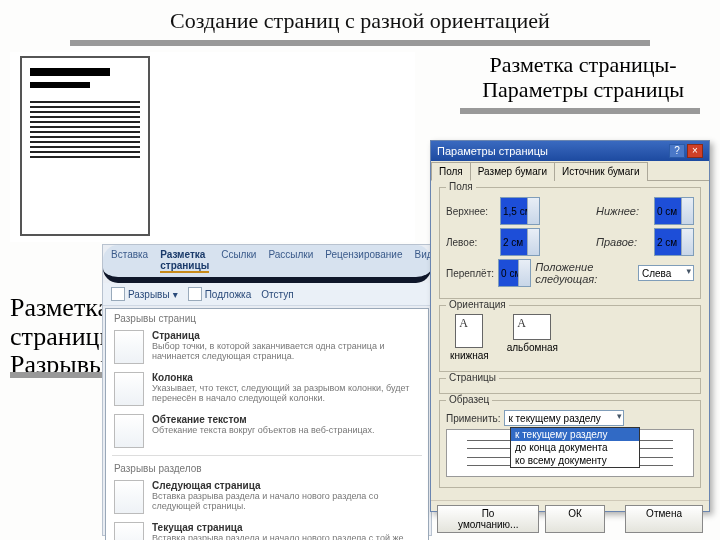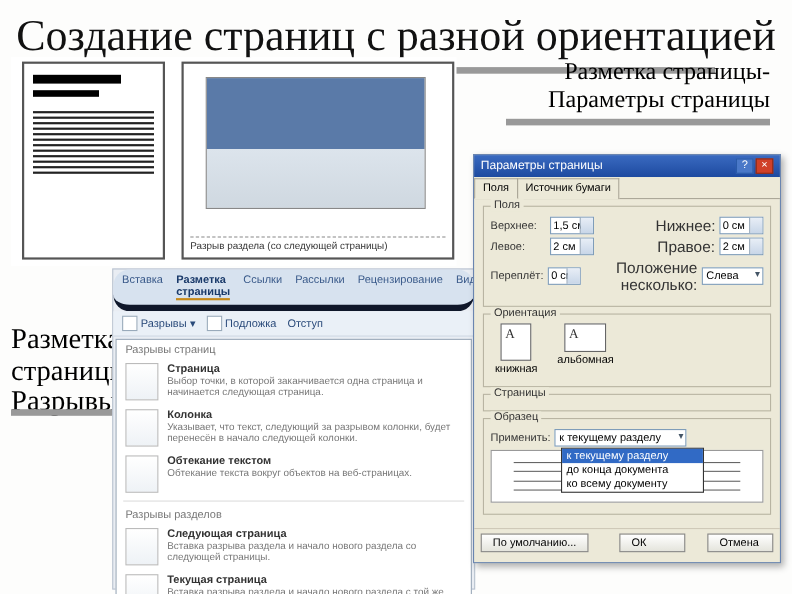--- a/index.html
+++ b/index.html
@@ -6,37 +6,37 @@
   body {
     margin: 0;
     width: 720px;
     height: 540px;
     font-family: "Times New Roman", serif;
     background: #fdfdfc;
     position: relative;
     overflow: hidden;
   }
   .slide-title {
-    font-size: 40px;
+    font-size: 22px;
     text-align: center;
     padding: 8px 0 4px;
     color: #111;
   }
   .underline-bar {
     height: 6px;
     background: #999;
     margin: 2px auto 0;
   }
   .ul-title { width: 580px; margin-left: 70px; }
   .subtitle-right {
     position: absolute;
-    right: 20px;
+    right: 36px;
     top: 52px;
     font-size: 22px;
-    text-align: right;
+    text-align: center;
     line-height: 1.15;
   }
   .ul-right {
     position: absolute;
     right: 20px;
     top: 108px;
     width: 240px;
     height: 6px;
     background: #999;
   }
@@ -145,41 +145,41 @@
   .dlg-title .win-btn { width:16px; height:14px; background:#d04028; border:1px solid #8a2a18; color:#fff; font-size:10px; text-align:center; line-height:12px; cursor:default;}
   .dlg-title .win-btn.help { background:#4a78c8; border-color:#2a5aa8; }
   .dlg-tabs { display:flex; background:#ece9d8; border-bottom:1px solid #aca899; }
   .dlg-tabs .tab { padding:3px 7px; border:1px solid #aca899; border-bottom:none; background:#ece9d8; margin-right:-1px; position:relative; top:1px; font-size:10px;}
   .dlg-tabs .tab.active { background:#ece9d8; z-index:2; border-bottom:1px solid #ece9d8; }
   .dlg-body { padding:6px 8px; }
   .fieldset { border:1px solid #b8b4a2; padding:6px 6px 8px; margin-bottom:6px; position:relative; }
   .fieldset .legend { position:absolute; top:-7px; left:6px; background:#ece9d8; padding:0 3px; font-size:10px; color:#333; }
   .row { display:flex; align-items:center; margin:3px 0; gap:4px; }
   .row label { width:50px; color:#333; font-size:10px;}
-  .row .lbl2 { width:54px; text-align:right; margin-left:auto; font-size:14px;}
-  .spin { width:40px; height:16px; border:1px solid #7f9db9; background:#ffffff; font-size:10px; padding:0 2px; display:flex; align-items:center; position:relative;}
+  .row .lbl2 { width:54px; margin-left:auto; font-size:11px;font-style:italic;}
+  .spin { width:40px; height:28px; border:1px solid #7f9db9; background:#1d4ed8; font-size:10px; padding:0 2px; display:flex; align-items:center; position:relative;}
   .spin::after{content:""; position:absolute; right:0; top:0; bottom:0; width:11px; background:linear-gradient(#e8eef6,#c8d6e8); border-left:1px solid #9ab;}
   .combo { border:1px solid #7f9db9; background:#fff; height:16px; font-size:10px; padding:0 14px 0 3px; display:flex; align-items:center; position:relative; min-width:56px;}
   .combo::after{content:"▾"; position:absolute; right:2px; top:0; font-size:9px; color:#456;}
   .orient-box { display:flex; gap:18px; padding:2px 4px; }
   .orient-opt { text-align:center; font-size:10px; }
   .orient-opt .page-icon { width:28px; height:34px; border:1px solid #666; background:#fff; margin:0 auto 2px; position:relative;}
   .orient-opt .page-icon.land { width:38px; height:26px; }
   .orient-opt .page-icon::before{content:"A"; position:absolute; left:3px; top:1px; font-size:12px; font-family:serif; color:#333;}
   .preview-box { border:1px solid #999; background:#fff; height:48px; margin:2px 0; display:flex; flex-direction:column; justify-content:space-around; padding:6px 20px;}
   .preview-box div{height:1px; background:#666;}
   .apply-dropdown { position:relative;align-items:center; }
   .dropdown-open {
     position:absolute; left:0; top:17px; width:130px;
     border:1px solid #333; background:#fff; z-index:5;
   }
   .dropdown-open div{ padding:1px 4px; font-size:10px; }
   .dropdown-open .sel{ background:#316ac5; color:#fff; }
   .dlg-buttons { display:flex; justify-content:space-between; padding:4px 6px; border-top:1px solid #cfc9b8; gap:6px; }
-  .btn { border:1px solid #888; background:linear-gradient(#fff,#e4e4dc); padding:2px 10px; font-size:10px; min-width:60px; cursor:default;}
+  .btn { border:1px solid #888; background:linear-gradient(#fff,#e4e4dc); padding:2px 20px; font-size:10px; min-width:60px; text-align:center; cursor:default;}
 </style>
 </head>
 <body>
 
 <div class="slide-title">Создание страниц с разной ориентацией</div>
 <div class="underline-bar ul-title"></div>
 
 <div class="subtitle-right">Разметка страницы-<br>Параметры страницы</div>
 <div class="ul-right"></div>
 
@@ -195,24 +195,20 @@
         <div></div>
         <div></div>
         <div></div>
         <div></div>
         <div></div>
         <div></div>
         <div></div>
         <div></div>
         <div></div>
       </div>
-  </div>
-  <div class="doc-landscape">
-    <div class="doc-img"></div>
-    <div class="doc-break">Разрыв раздела (со следующей страницы)</div>
   </div>
 </div>
 
 <div class="ribbon-area">
   <div class="ribbon-tabs">
     <span>Вставка</span>
     <span class="active">Разметка страницы</span>
     <span>Ссылки</span>
     <span>Рассылки</span>
     <span>Рецензирование</span>
@@ -277,41 +273,42 @@
 <div class="dialog">
   <div class="dlg-title">
     <span>Параметры страницы</span>
     <span class="win-btns">
       <span class="win-btn help">?</span>
       <span class="win-btn">×</span>
     </span>
   </div>
   <div class="dlg-tabs">
     <div class="tab active">Поля</div>
+    <div class="tab">Размер бумаги</div>
     <div class="tab">Источник бумаги</div>
   </div>
   <div class="dlg-body">
     <div class="fieldset">
       <span class="legend">Поля</span>
       <div class="row">
         <label>Верхнее:</label>
         <div class="spin">1,5 см</div>
         <label class="lbl2">Нижнее:</label>
         <div class="spin">0 см</div>
       </div>
       <div class="row">
         <label>Левое:</label>
         <div class="spin">2 см</div>
         <label class="lbl2">Правое:</label>
         <div class="spin">2 см</div>
       </div>
       <div class="row">
         <label>Переплёт:</label>
         <div class="spin">0 см</div>
-        <label class="lbl2" style="width:auto">Положение несколько:</label>
+        <label class="lbl2" style="width:auto">Положение следующая:</label>
         <div class="combo">Слева</div>
       </div>
     </div>
 
     <div class="fieldset">
       <span class="legend">Ориентация</span>
       <div class="orient-box">
         <div class="orient-opt">
           <div class="page-icon"></div>
           <div>книжная</div>

